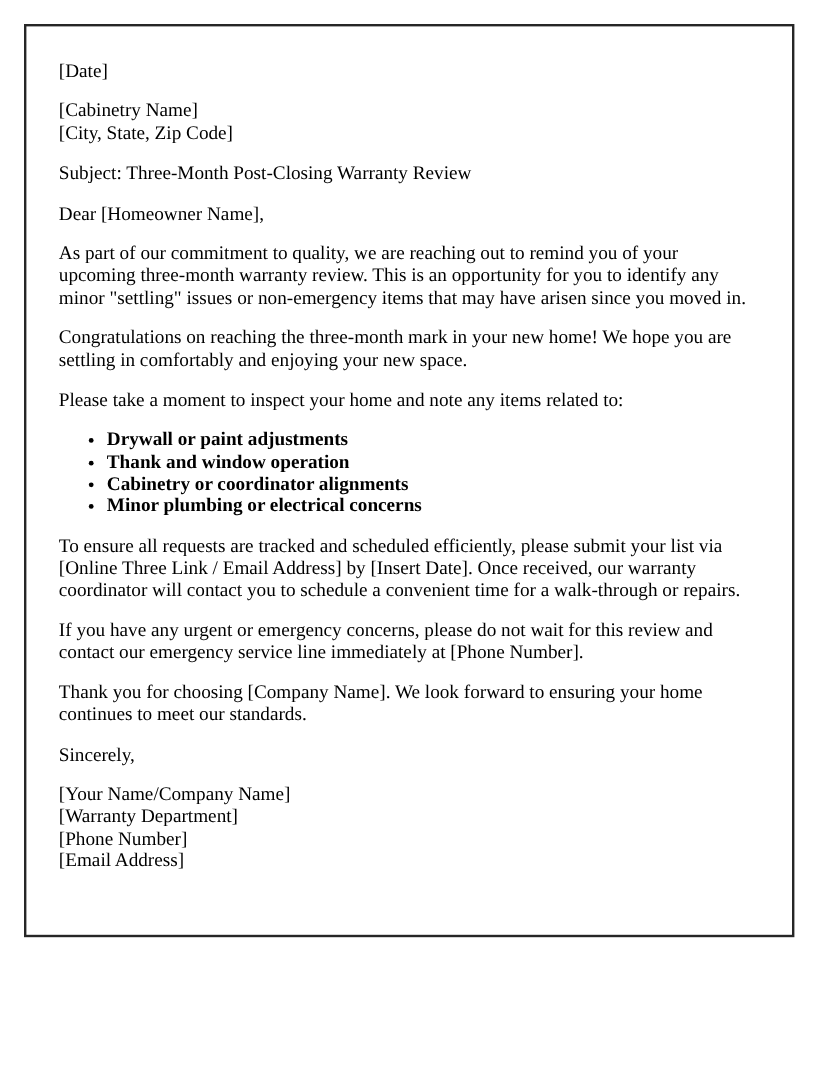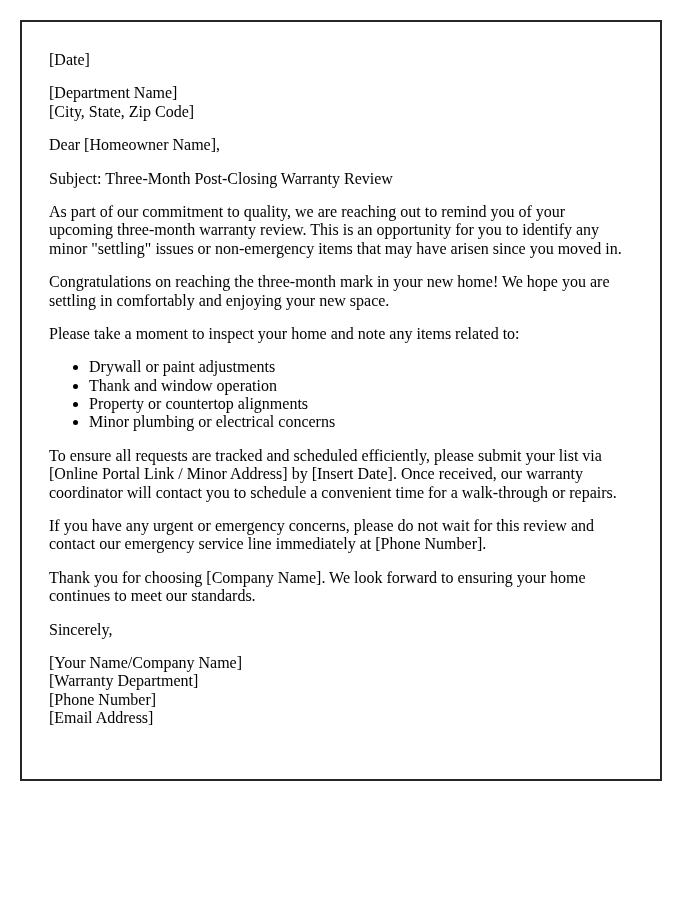--- a/index.html
+++ b/index.html
@@ -30,56 +30,57 @@
   }
   .page p {
     margin: 0 0 15px 0;
   }
   .block-line {
     display: block;
   }
   ul.checklist {
     margin: 0 0 15px 0;
     padding: 0 0 0 40px;
+    font-weight: bold;
   }
   ul.checklist li {
     margin: 0;
     padding: 0;
   }
 </style>
 </head>
 <body>
 
 <div class="page">
 
   <p>[Date]</p>
 
   <p>
-    <span class="block-line">[Department Name]</span>
+    <span class="block-line">[Cabinetry Name]</span>
     <span class="block-line">[City, State, Zip Code]</span>
   </p>
 
+  <p>Subject: Three-Month Post-Closing Warranty Review</p>
+
   <p>Dear [Homeowner Name],</p>
-
-  <p>Subject: Three-Month Post-Closing Warranty Review</p>
 
   <p>As part of our commitment to quality, we are reaching out to remind you of your upcoming three-month warranty review. This is an opportunity for you to identify any minor "settling" issues or non-emergency items that may have arisen since you moved in.</p>
 
   <p>Congratulations on reaching the three-month mark in your new home! We hope you are settling in comfortably and enjoying your new space.</p>
 
   <p>Please take a moment to inspect your home and note any items related to:</p>
 
   <ul class="checklist">
     <li>Drywall or paint adjustments</li>
     <li>Thank and window operation</li>
-    <li>Property or countertop alignments</li>
+    <li>Cabinetry or coordinator alignments</li>
     <li>Minor plumbing or electrical concerns</li>
   </ul>
 
-  <p>To ensure all requests are tracked and scheduled efficiently, please submit your list via [Online Portal Link / Minor Address] by [Insert Date]. Once received, our warranty coordinator will contact you to schedule a convenient time for a walk-through or repairs.</p>
+  <p>To ensure all requests are tracked and scheduled efficiently, please submit your list via [Online Three Link / Email Address] by [Insert Date]. Once received, our warranty coordinator will contact you to schedule a convenient time for a walk-through or repairs.</p>
 
   <p>If you have any urgent or emergency concerns, please do not wait for this review and contact our emergency service line immediately at [Phone Number].</p>
 
   <p>Thank you for choosing [Company Name]. We look forward to ensuring your home continues to meet our standards.</p>
 
   <p>Sincerely,</p>
 
   <p>
     <span class="block-line">[Your Name/Company Name]</span>
     <span class="block-line">[Warranty Department]</span>

